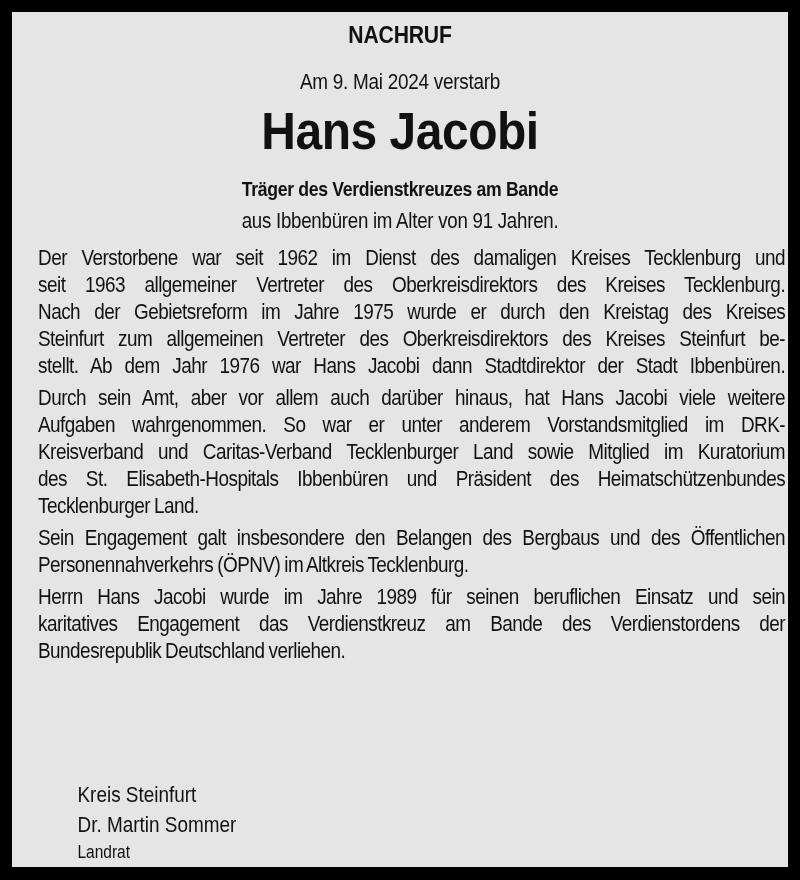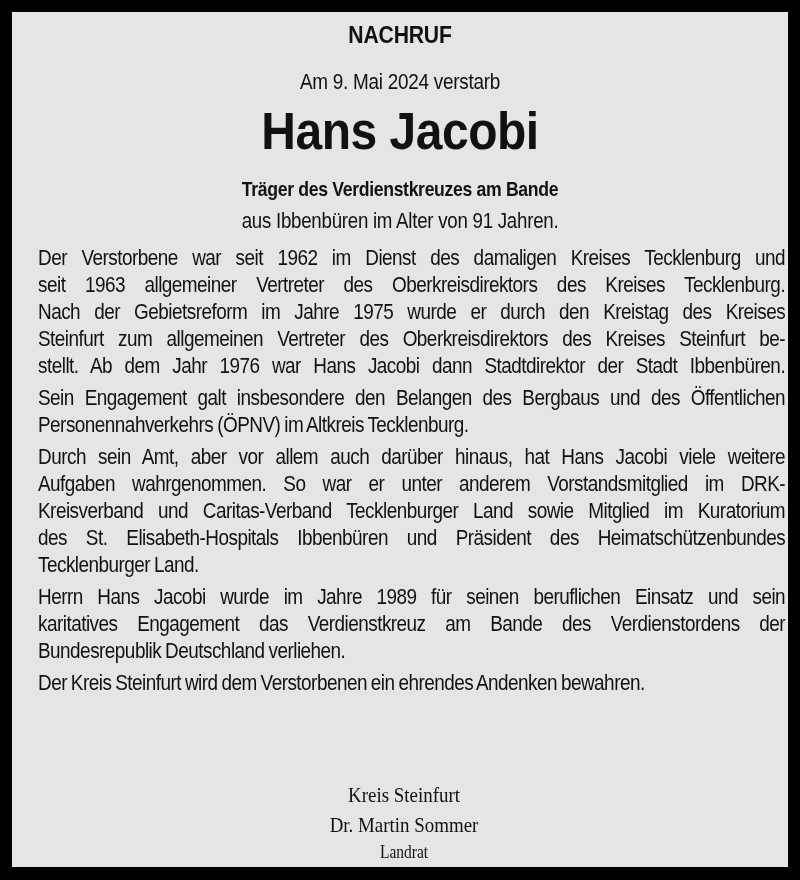--- a/index.html
+++ b/index.html
@@ -58,23 +58,22 @@
   }
   .line {
     display: block;
     white-space: nowrap;
     text-align-last: justify;
     text-align: justify;
   }
   .line.last { text-align-last: left; }
   .narrow { display: block; transform: scaleX(0.86); transform-origin: left center; width: 116.3%; }
   .signature {
-    position: absolute; left: 8px; right: 0; top: 768px;
-    text-align: center;
-    font-family: Liberation Serif, serif;
+    position: absolute; left: 0; right: 0; top: 768px;
+    text-align: left;
   }
   .sig-org { font-size: 22px; line-height: 30px; transform: scaleX(0.86); }
   .sig-name { font-size: 22px; line-height: 30px; transform: scaleX(0.86); }
   .sig-title { font-size: 18px; line-height: 24px; transform: scaleX(0.86); }
 </style>
 </head>
 <body>
 
 <div class="frame">
   <div class="inner">
@@ -100,62 +99,57 @@
         <span class="narrow">
             <span class="line">Steinfurt zum allgemeinen Vertreter des Oberkreisdirektors des Kreises Steinfurt be-</span>
           </span>
         <span class="narrow">
             <span class="line">stellt. Ab dem Jahr 1976 war Hans Jacobi dann Stadtdirektor der Stadt Ibbenbüren.</span>
           </span>
       </div>
 
       <div class="para">
         <span class="narrow">
-            <span class="line">Sein Engagement galt insbesondere den Belangen des Bergbaus und des Öffentlichen</span>
-          </span>
-        <span class="narrow">
-            <span class="line last">Personennahverkehrs (ÖPNV) im Altkreis Tecklenburg.</span>
-          </span>
-      </div>
-
-      <div class="para">
-        <span class="narrow">
             <span class="line">Durch sein Amt, aber vor allem auch darüber hinaus, hat Hans Jacobi viele weitere</span>
           </span>
         <span class="narrow">
             <span class="line">Aufgaben wahrgenommen. So war er unter anderem Vorstandsmitglied im DRK-</span>
           </span>
         <span class="narrow">
             <span class="line">Kreisverband und Caritas-Verband Tecklenburger Land sowie Mitglied im Kuratorium</span>
           </span>
         <span class="narrow">
             <span class="line">des St. Elisabeth-Hospitals Ibbenbüren und Präsident des Heimatschützenbundes</span>
           </span>
         <span class="narrow">
             <span class="line last">Tecklenburger Land.</span>
           </span>
       </div>
 
       <div class="para">
         <span class="narrow">
+            <span class="line">Sein Engagement galt insbesondere den Belangen des Bergbaus und des Öffentlichen</span>
+          </span>
+        <span class="narrow">
+            <span class="line last">Personennahverkehrs (ÖPNV) im Altkreis Tecklenburg.</span>
+          </span>
+      </div>
+
+      <div class="para">
+        <span class="narrow">
             <span class="line">Herrn Hans Jacobi wurde im Jahre 1989 für seinen beruflichen Einsatz und sein</span>
           </span>
         <span class="narrow">
             <span class="line">karitatives Engagement das Verdienstkreuz am Bande des Verdienstordens der</span>
           </span>
         <span class="narrow">
             <span class="line last">Bundesrepublik Deutschland verliehen.</span>
           </span>
       </div>
 
-      <div class="para">
-        <span class="narrow">
-            <span class="line last">Der Kreis Steinfurt wird dem Verstorbenen ein ehrendes Andenken bewahren.</span>
-          </span>
-      </div>
 
 
     </div>
 
     <div class="signature">
       <div class="sig-org">Kreis Steinfurt</div>
       <div class="sig-name">Dr. Martin Sommer</div>
       <div class="sig-title">Landrat</div>
     </div>
 

